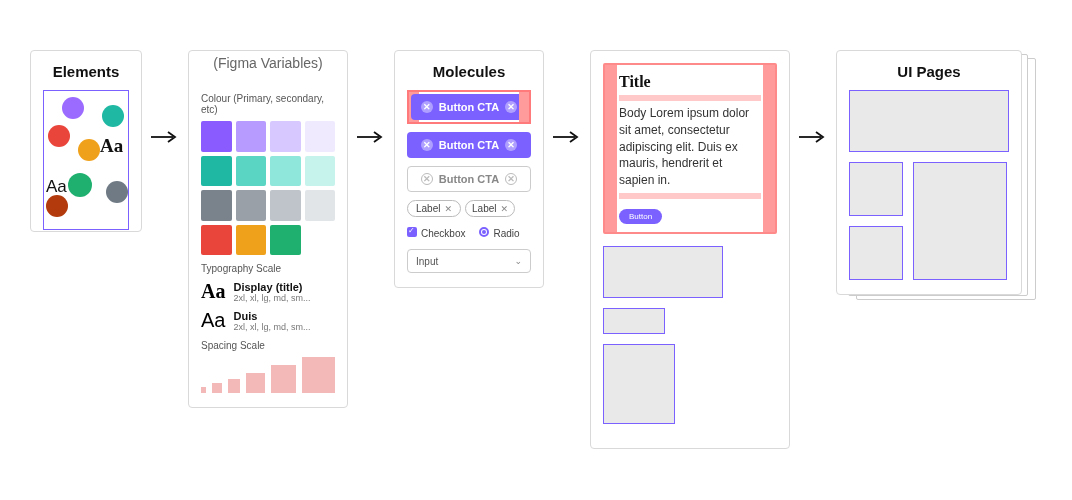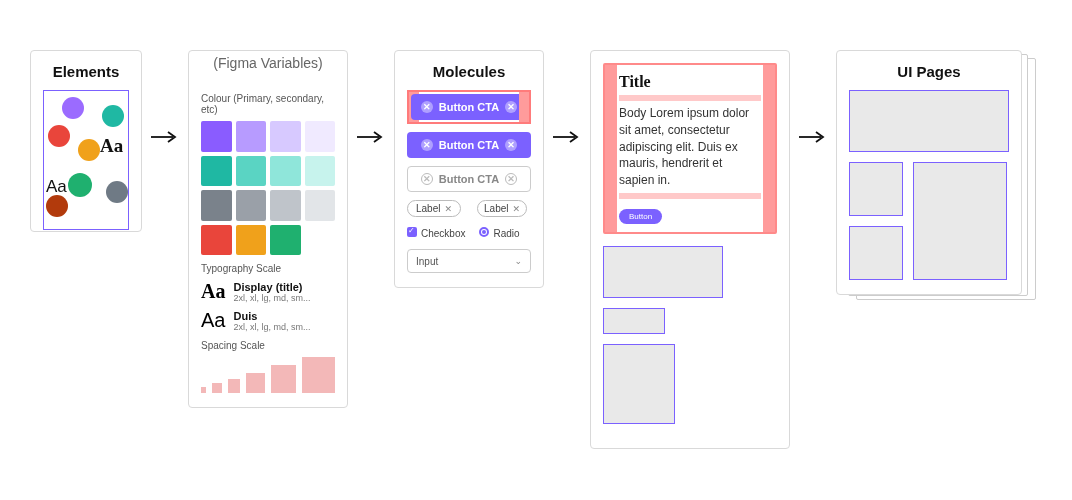--- a/index.html
+++ b/index.html
@@ -80,21 +80,21 @@
   .btn-primary .x { background:rgba(255,255,255,.4); color:#fff; }
   .btn-outline { background:#fff; border:1px solid #ccc; color:#888; }
   .btn-outline .x { border:1px solid #bbb; color:#bbb; }
   .highlight-wrap { border:2px solid #ff7b7b; padding:2px; margin-bottom:8px; position:relative; }
   .highlight-wrap::before, .highlight-wrap::after {
     content:""; position:absolute; top:0; bottom:0; width:10px; background:#ff9b9b;
   }
   .highlight-wrap::before { left:0; }
   .highlight-wrap::after { right:0; }
   .highlight-wrap .btn { margin-bottom:0; }
-  .chip-row { display:flex; gap:16px; margin:4px 0 10px; }
+  .chip-row { display:flex; gap:4px; margin:4px 0 10px; }
   .chip { border:1px solid #bbb; border-radius:12px; padding:2px 8px; font-size:10px; color:#444; display:flex; align-items:center; gap:4px; background:#fff;}
   .chip2 { padding:2px 6px; }
   .chip .cx { font-size:9px; color:#888; }
   .form-row { display:flex; gap:14px; font-size:10px; color:#444; margin-bottom:10px; align-items:center;}
   .cb { width:10px;height:10px;border-radius:2px;background:#7B61FF;display:inline-block;margin-right:4px;position:relative;}
   .cb::after{content:"✓";color:#fff;font-size:8px;position:absolute;left:1px;top:-1px;}
   .rb { width:10px;height:10px;border-radius:50%;border:2px solid #7B61FF;display:inline-block;margin-right:4px;position:relative;}
   .rb::after{content:"";position:absolute;inset:1px;border-radius:50%;background:#7B61FF;}
   .select-box { border:1px solid #ccc; border-radius:4px; height:24px; display:flex; align-items:center; justify-content:space-between; padding:0 8px; font-size:10px; color:#555;}
   .caret { font-size:9px; color:#888; }

